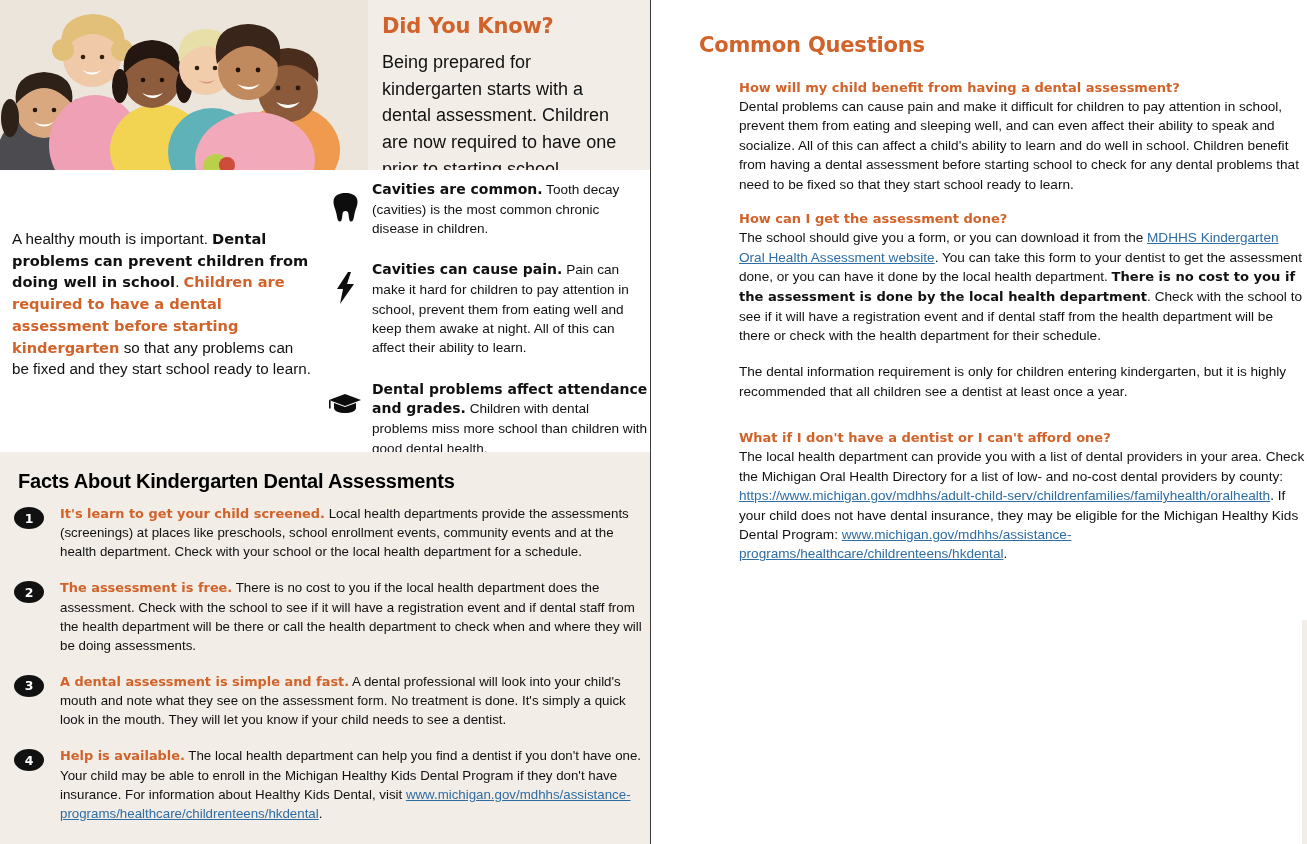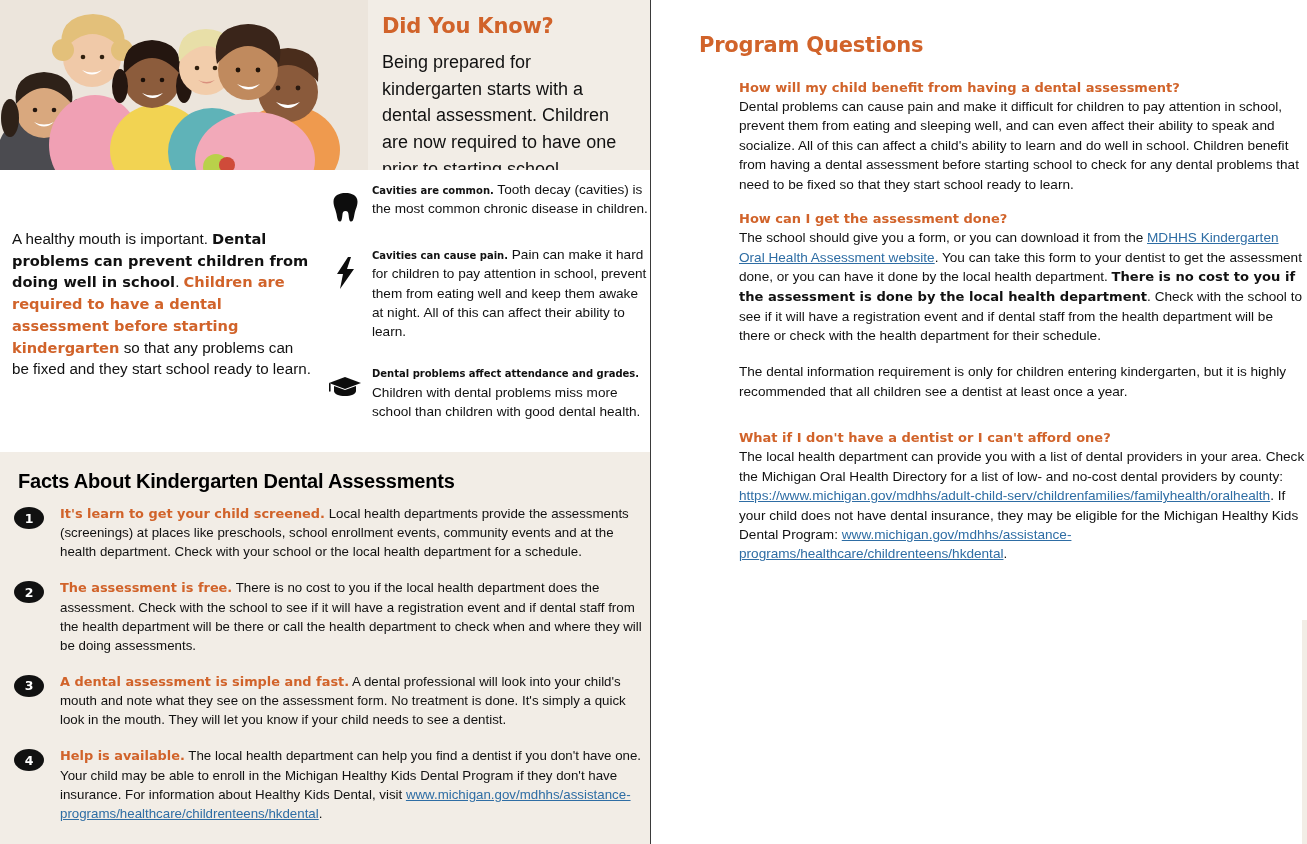--- a/index.html
+++ b/index.html
@@ -34,21 +34,21 @@
   .healthy { position: absolute; left: 12px; top: 58px; width: 300px; text-align: left;
              font-size: 15.2px; line-height: 1.42; color: #111; }
   .healthy .b { font-weight: bold; font-family: "DejaVu Sans", sans-serif; font-size: 14.6px; }
   .healthy .o { color: #d1632a; font-weight: bold; font-family: "DejaVu Sans", sans-serif; font-size: 14.6px; }
 
   .facts3 { position: absolute; left: 318px; top: 8px; width: 330px; }
   .fact3 { display: flex; align-items: flex-start; margin-bottom: 20px; }
   .fact3-icon { width: 54px; flex: 0 0 54px; display: flex; justify-content: center;
                 align-items: center; padding-top: 14px; }
   .fact3-text { flex: 1; font-size: 13.6px; line-height: 1.42; color: #111; padding-top: 2px; }
-  .fact3-text b { font-family: "DejaVu Sans", sans-serif; font-weight: bold; font-size: 10px; margin-top: 19px; }
+  .fact3-text b { font-family: "DejaVu Sans", sans-serif; font-weight: bold; font-size: 14px; margin-top: 19px; }
 
   
   .facts-panel { position: absolute; left: 0; top: 452px; width: 650px; height: 392px; background: #f2ede6; }
   .facts-title { position: absolute; left: 18px; top: 18px; font-size: 20px; font-weight: bold;
                  font-family: Liberation Sans, sans-serif; color: #000000; letter-spacing: -0.2px; }
   .facts-list { position: absolute; left: 14px; top: 52px; width: 628px; }
   .fact-row { display: flex; align-items: flex-start; margin-bottom: 17px; }
   .fact-num {
     flex: 0 0 30px; width: 22px; height: 22px; border-radius: 50%;
     background: #111; color: #fff; font-size: 12.5px; font-weight: bold;
@@ -237,21 +237,21 @@
         </div>
 
       </div>
     </div>
   </div>
 
   <div class="col-divider"></div>
 
   <div class="col-right">
 
-    <div class="cq-title">Program Questions</div>
+    <div class="cq-title">Common Questions</div>
 
     <div class="qa-wrap">
 
       <div class="qa">
         <div class="qa-q">How will my child benefit from having a dental assessment?</div>
         <div class="qa-a">Dental problems can cause pain and make it difficult for children to pay attention in school, prevent them from eating and sleeping well, and can even affect their ability to speak and socialize. All of this can affect a child's ability to learn and do well in school. Children benefit from having a dental assessment before starting school to check for any dental problems that need to be fixed so that they start school ready to learn.</div>
       </div>
 
       <div class="qa">
         <div class="qa-q">How can I get the assessment done?</div>

